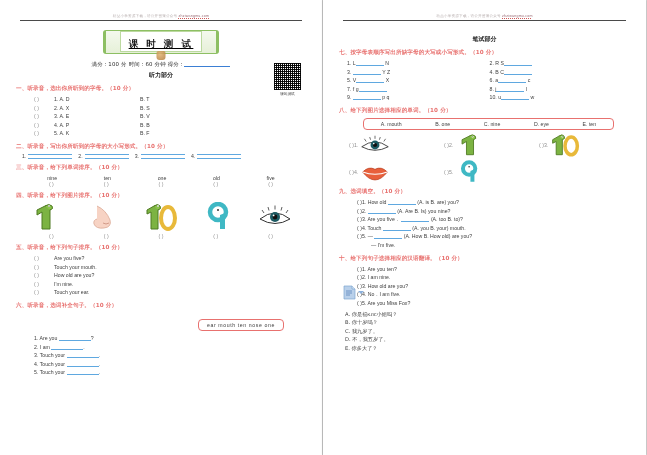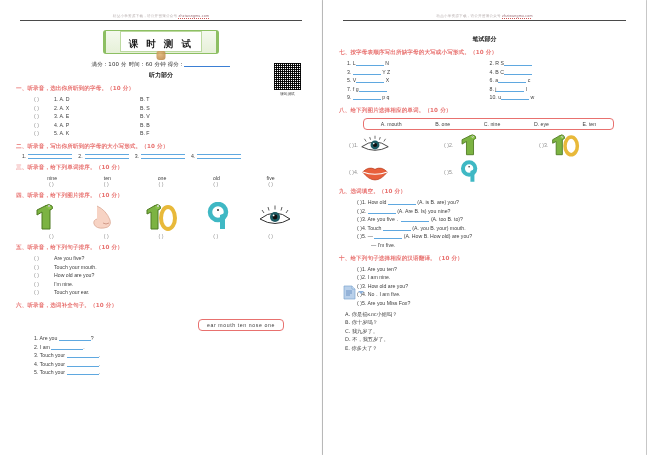--- a/index.html
+++ b/index.html
@@ -43,20 +43,21 @@
     border-right: 3px solid #8dbf63;
     border-top: 1px solid #8dbf63;
     border-bottom: 1px solid #8dbf63;
     border-radius: 3px;
     background: linear-gradient(180deg,#f4f9ee,#e6f0d8);
   }
   .banner .inner {
     border: 1px solid #bcd9a0;
     padding: 1px 8px;
     background: #ffffff;
+    text-decoration: underline;
   }
   .banner .t {
     font-size: 9.5px; font-weight: bold; color: #1a1a1a;
     letter-spacing: 2.4px;
     font-family: "DejaVu Sans", sans-serif;
   }
   .banner-stamp {
     position: absolute; left: 50%; transform: translateX(-50%);
     bottom: -7px; width: 9px; height: 9px;
     background: radial-gradient(circle at 40% 35%, #e0b070, #b07a3a);

